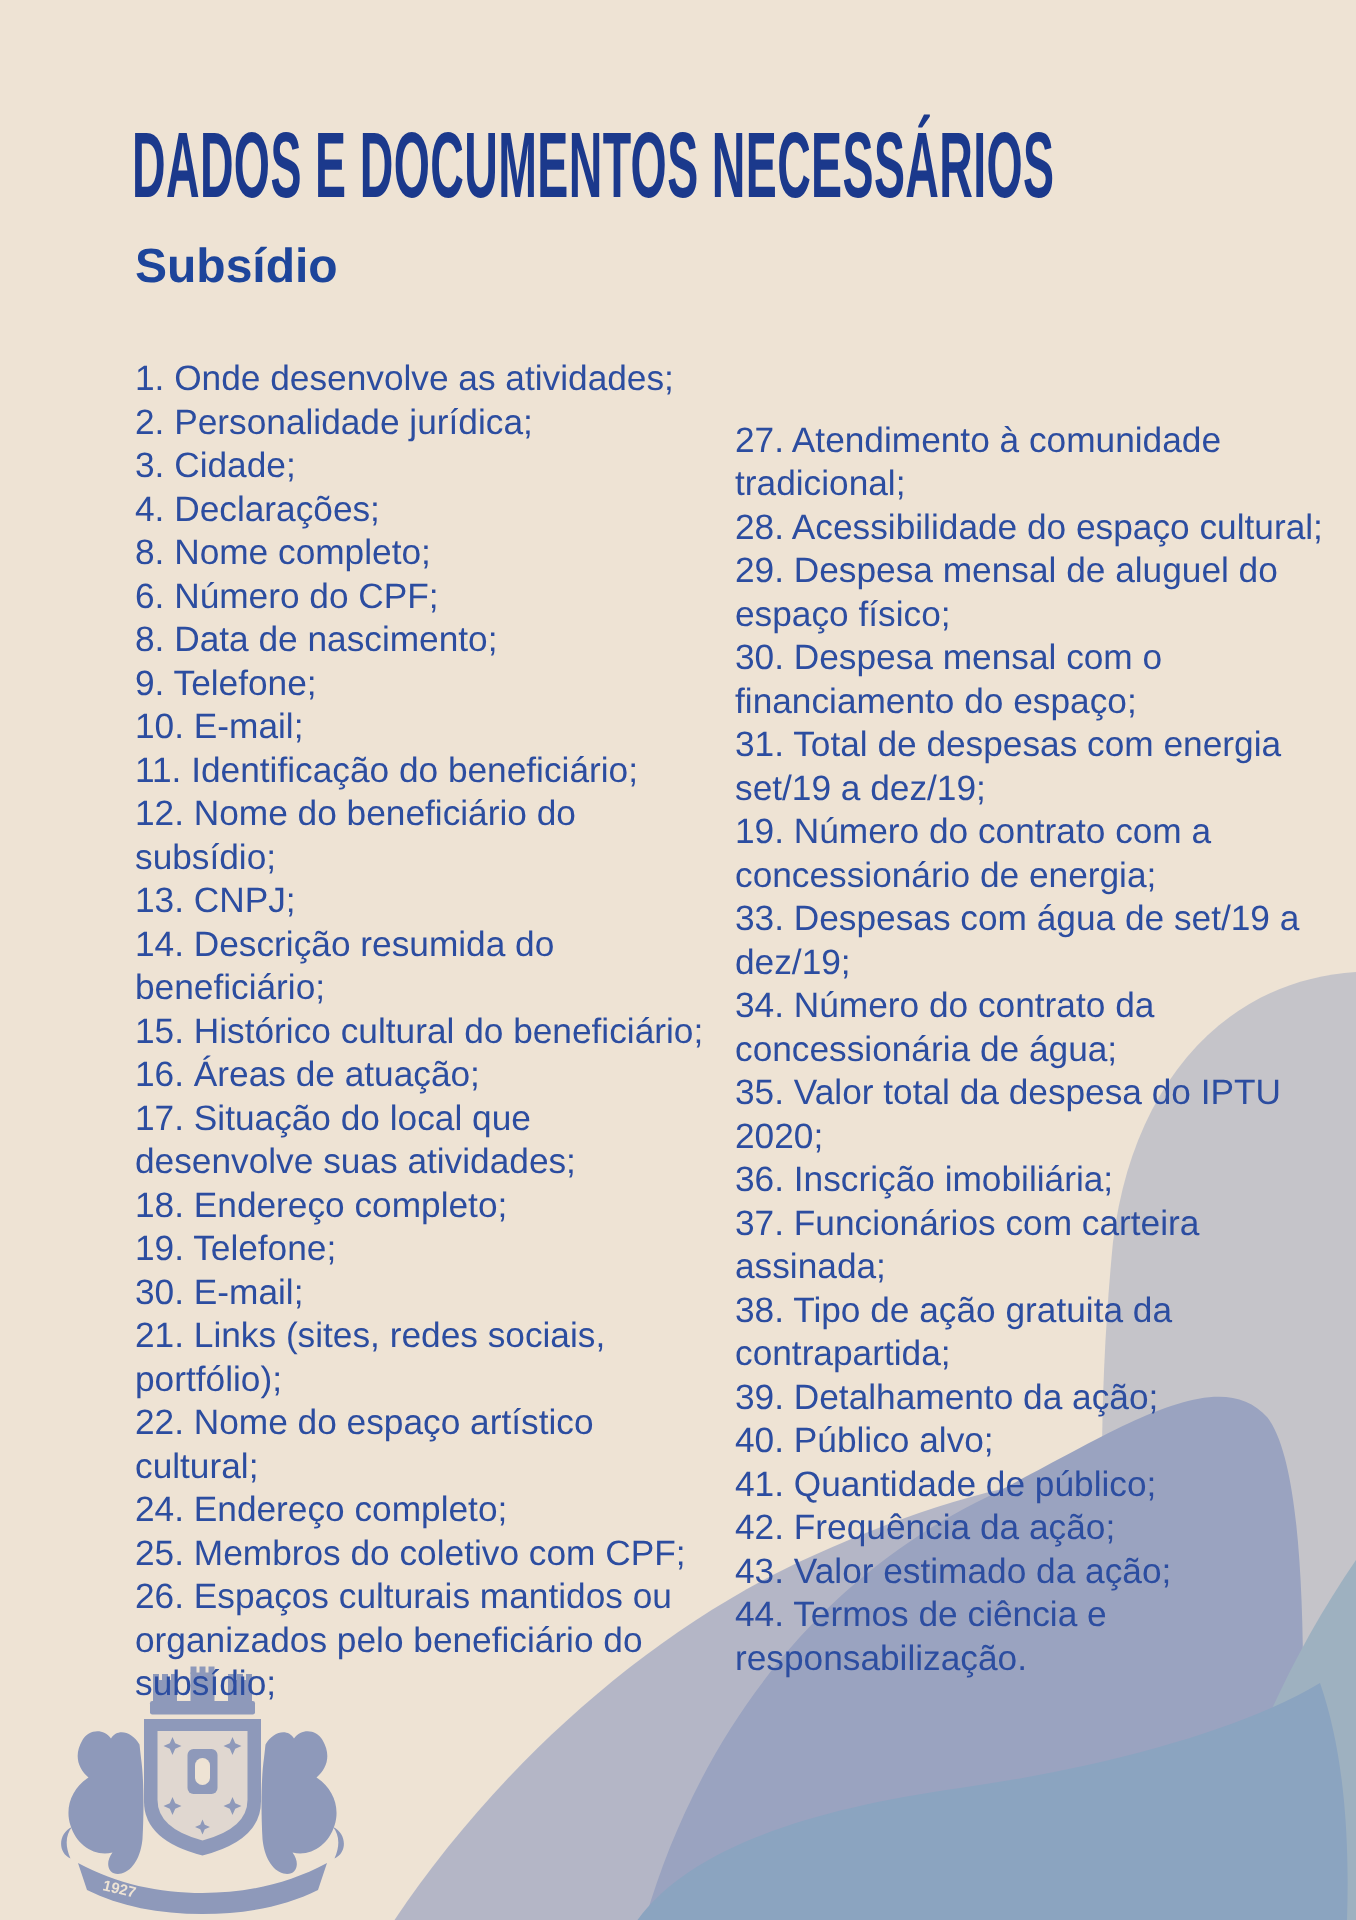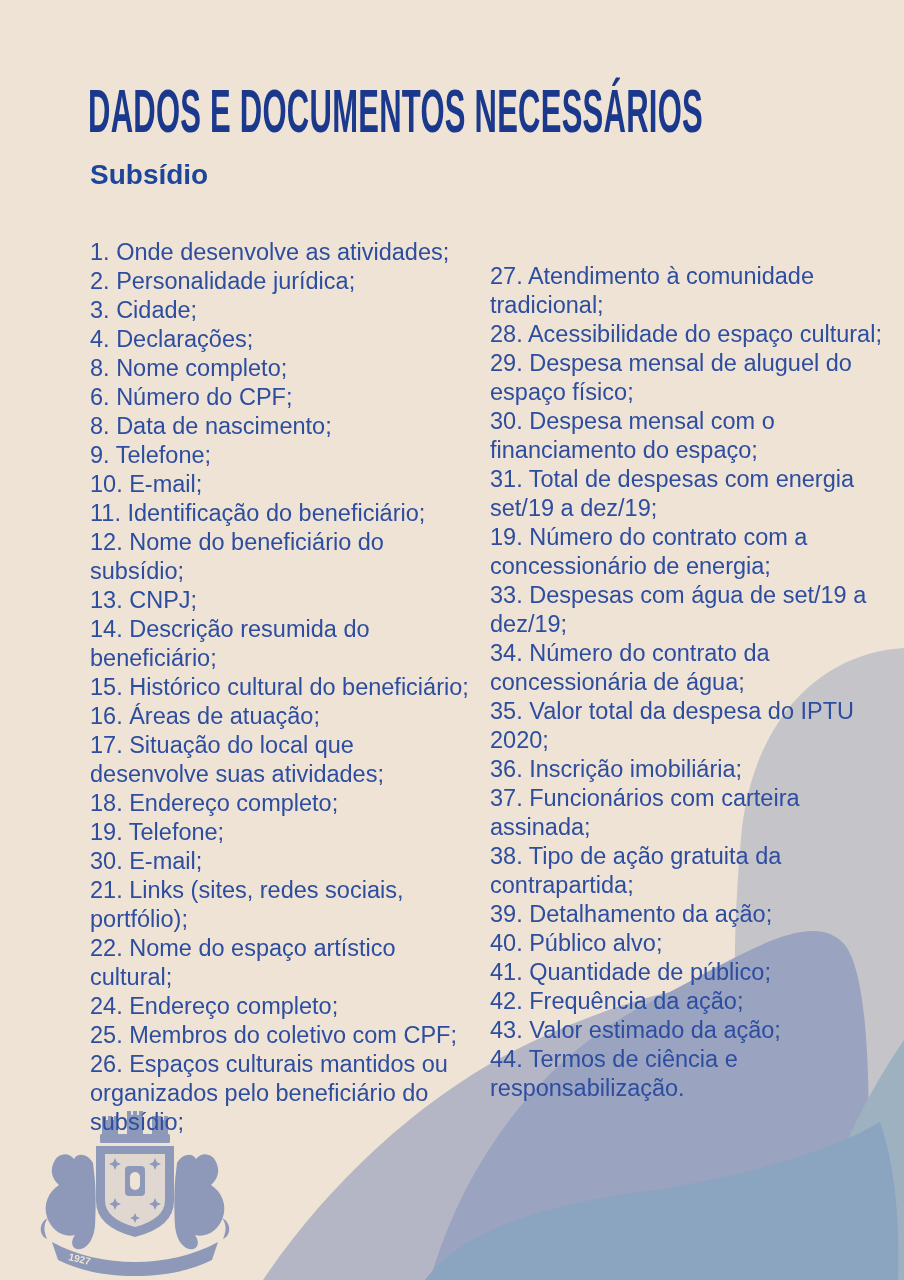--- a/index.html
+++ b/index.html
@@ -16,25 +16,25 @@
   .title{
     position:absolute;left:88px;top:80px;margin:0;
     color:var(--title_text,#1B398C);
     font-size:62px;font-weight:800;line-height:1;
     white-space:nowrap;letter-spacing:.5px;
   }
   .title-inner{display:inline-block;transform:scaleX(.5);transform-origin:left center;}
   .subtitle{
     position:absolute;left:90px;top:160px;margin:0;
     color:var(--subtitle_text,#1D459B);
-    font-size:28px;font-weight:700;line-height:1.1;
+    font-size:32px;font-weight:700;line-height:1.1;
   }
   .columns{
     position:absolute;left:90px;top:238px;
-    display:flex;gap:16px;align-items:flex-start;
+    display:flex;gap:16px;align-items:center;
   }
   .col{color:var(--body_text,#2C4DA0);font-size:23.5px;line-height:29px;}
   .col-left{width:384px;}
   .col-right{width:402px;margin-top:24px;}
   .list-item{margin:0;}
 </style>
 </head>
 <body>
 
 <div class="page">

